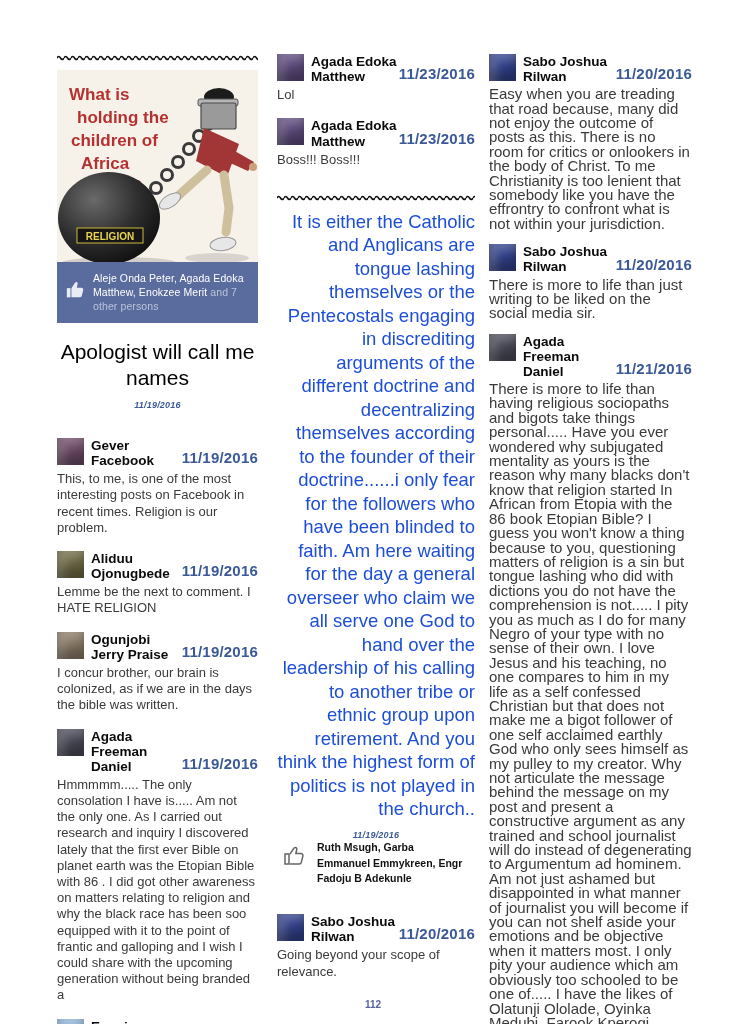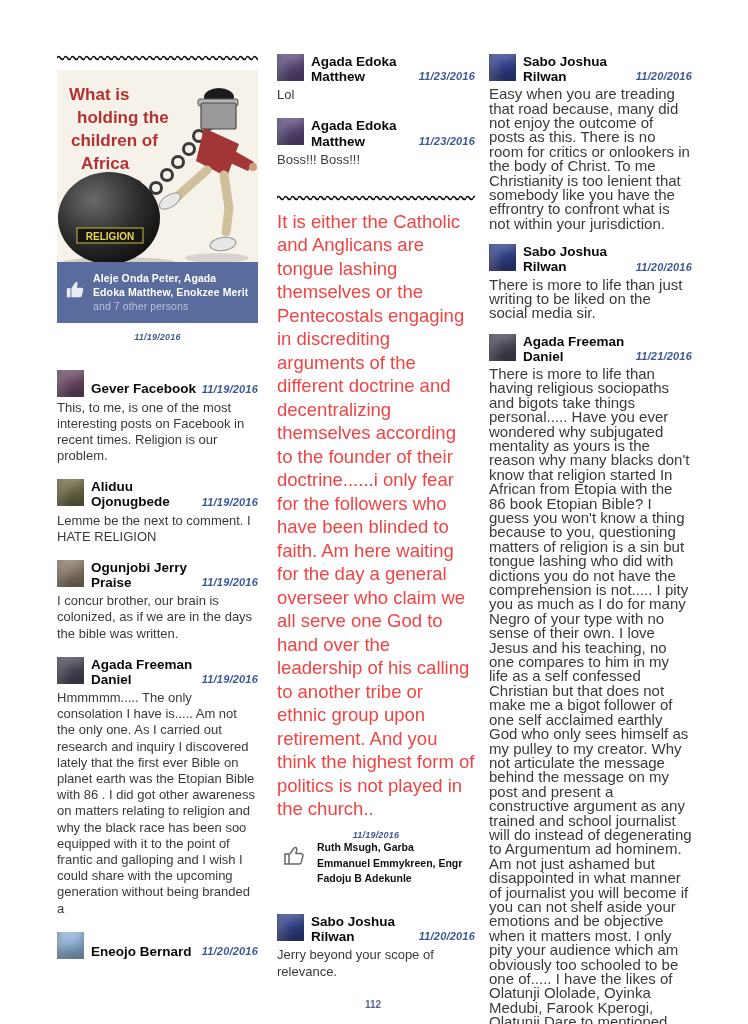--- a/index.html
+++ b/index.html
@@ -8,36 +8,36 @@
   #col-left{left:57px;width:201px;}
   #col-mid{left:277px;width:198px;}
   #col-right{left:489px;width:203px;}
   .squiggle{display:block;margin:0 0 8px 0;}
   
   .meme{width:201px;border:0;}
   .meme svg{display:block;}
   .like-bar{display:flex;align-items:flex-start;padding:9px 8px 9px 6px;min-height:40px;}
   .like-bar .thumb{flex:none;margin:8px 6px 0 2px;}
   .lb-text{font-size:10.5px;line-height:1.35;letter-spacing:.1px;}
-  .lb-bold{color:#ffffff;font-weight:bold;}
+  .lb-bold{color:#ffffff;font-weight:normal;}
   .lb-rest{color:#bcc3da;font-weight:normal;}
   .post-title{margin-top:16px;text-align:center;font-size:21px;line-height:1.25;color:#000;font-weight:400;}
   .post-date{margin-top:9px;text-align:center;font-size:9px;font-weight:bold;font-style:italic;color:#3b5998;letter-spacing:.2px;}
   
   .comment{margin-top:15px;}
   .c-head{display:flex;margin-bottom:3px;}
   .avatar{width:27px;height:27px;flex:none;margin-right:7px;background:#888;box-shadow:inset 0 -10px 12px rgba(0,0,0,.35), inset 8px 6px 10px rgba(255,255,255,.25);}
   .c-nd{flex:1;display:flex;justify-content:space-between;align-items:flex-end;}
   .c-name{font-weight:bold;font-size:13.5px;line-height:1.12;color:#0a0a0a;max-width:131px;}
-  .c-date{font-size:11px;font-weight:bold;font-style:italic;color:#3b5998;white-space:nowrap;margin-bottom:2px;letter-spacing:.2px;}
+  .c-date{font-size:15px;font-weight:bold;color:#3b5998;white-space:nowrap;margin-bottom:2px;letter-spacing:.2px;}
   .c-text{font-size:13px;line-height:16.2px;color:#3a3a3a;}
   #col-right .c-text{font-size:15px;line-height:14.4px;}
   #col-right .comment{margin-top:13px;}
   
-  .big-post{margin-top:0;text-align:left;font-size:18.5px;line-height:23.5px;color:#ef4444;}
+  .big-post{margin-top:0;text-align:right;font-size:18.5px;line-height:23.5px;color:#1d4ed8;}
   .mid-likes{display:flex;padding-left:2px;}
   .mid-likes .thumb{flex:none;margin:4px 10px 0 4px;}
   .mid-likes-text{font-size:10.5px;font-weight:bold;color:#111;line-height:1.5;max-width:150px;}
   .page-num{position:absolute;left:0;right:2px;bottom:14px;text-align:center;font-size:10px;font-weight:bold;color:#55659b;}
 </style>
 </head>
 <body>
 
 <div class="col" id="col-left">
 
@@ -102,20 +102,21 @@
       <svg class="thumb" width="22" height="22" viewBox="0 0 24 24">
         <rect x="2" y="10" width="4" height="10" fill="#e9ecf5"></rect>
         <path d="M7 20h9.2c1 0 1.9-.7 2.1-1.7l1.6-6.4c.3-1.3-.7-2.4-2-2.4h-5l.9-4.2c.2-1-.5-1.9-1.5-1.9-.6 0-1.1.3-1.4.8L7 10 Z" fill="#e9ecf5"></path>
       </svg>
       <div class="lb-text">
         <span class="lb-bold">Aleje Onda Peter, Agada Edoka Matthew, Enokzee Merit</span><span class="lb-rest"> and 7 other persons</span>
       </div>
     </div>
   </div>
 
+  <div class="post-title">Apologist will call me names</div>
   <div class="post-date">11/19/2016</div>
 
   <div style="height:13px"></div>
 
   <div class="comment">
     <div class="c-head">
       <div class="avatar" style="background: rgb(109, 74, 102);"></div>
       <div class="c-nd">
         <div class="c-name">Gever Facebook</div>
         <div class="c-date">11/19/2016</div>
@@ -218,21 +219,21 @@
   <div style="height:12px"></div>
 
   <div class="comment">
     <div class="c-head">
       <div class="avatar" style="background: rgb(49, 65, 140);"></div>
       <div class="c-nd">
         <div class="c-name">Sabo Joshua Rilwan</div>
         <div class="c-date">11/20/2016</div>
       </div>
     </div>
-    <div class="c-text">Jerry beyond your scope of relevance.</div>
+    <div class="c-text">Going beyond your scope of relevance.</div>
   </div>
 
 </div>
 
 <div class="col" id="col-right">
 
   <div class="comment" style="margin-top:0">
     <div class="c-head">
       <div class="avatar" style="background: rgb(49, 65, 140);"></div>
       <div class="c-nd">

